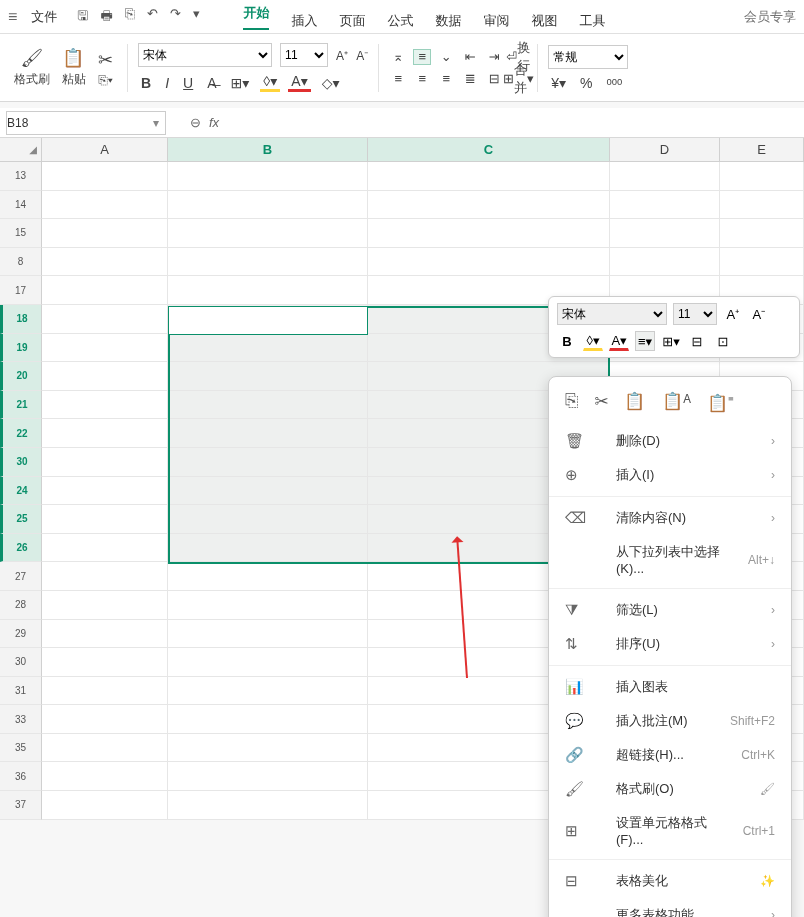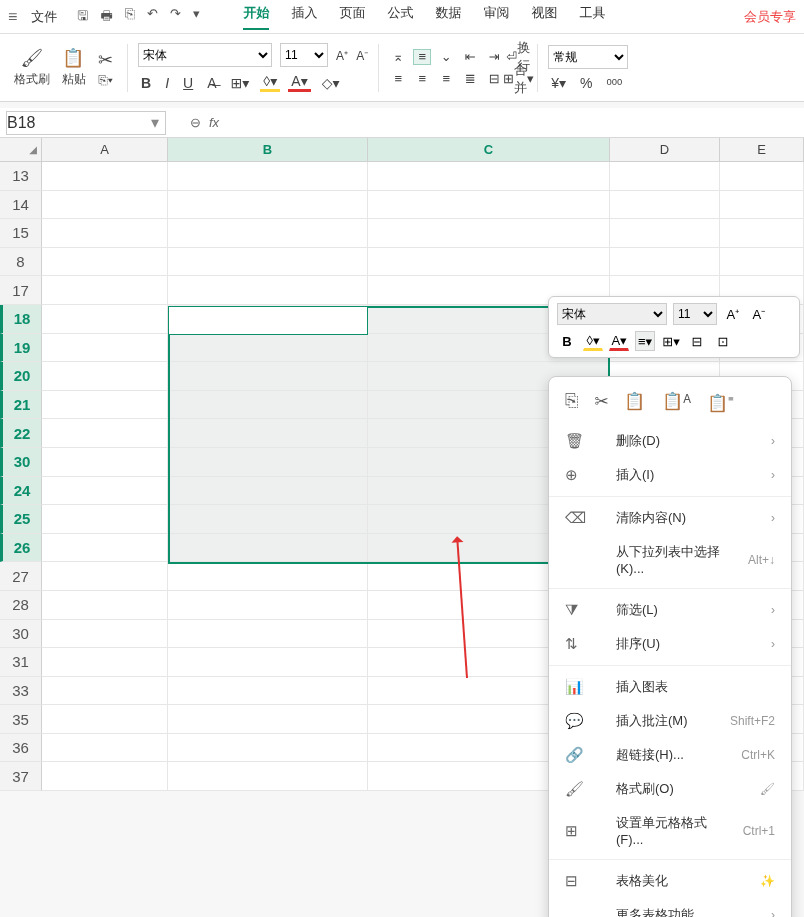--- a/index.html
+++ b/index.html
@@ -2,58 +2,58 @@
 <html><head>
 <meta charset="utf-8">
 <style>
 * { margin: 0; padding: 0; box-sizing: border-box; font-family: "Microsoft YaHei", sans-serif; }
 body { width: 804px; height: 917px; background: #f7f7f7; overflow: hidden; position: relative; }
 
 .topbar { height: 34px; background: #fff; border-bottom: 1px solid #e0e0e0; display: flex; align-items: center; padding: 0 8px; gap: 14px; font-size: 13px; color: #333; }
 .topbar .burger { font-size: 16px; color: #666; }
 .topbar .qicons { display: flex; gap: 12px; margin-left: 6px; color: #555; }
 .topbar .qicons span { cursor: pointer; }
-.topbar .tabs { display: flex; gap: 22px; margin-left: 30px; }
+.topbar .tabs { display: flex; gap: 22px; margin-left: 30px; align-items: flex-end; }
 .topbar .tabs .tab { cursor: pointer; }
 .topbar .tabs .tab.active { color: #0a8f6a; font-weight: 600; border-bottom: 2px solid #0a8f6a; padding-bottom: 6px; }
-.topbar .member { margin-left: auto; color: #ef4444; font-weight: 500; }
+.topbar .member { margin-left: auto; color: #737373; font-weight: 500; }
 
 .ribbon { height: 68px; background: #fff; border-bottom: 1px solid #d8d8d8; display: flex; align-items: center; padding: 0 10px; gap: 4px; font-size: 12px; color: #444; }
 .ribbon .grp { display: flex; flex-direction: column; align-items: center; justify-content: center; gap: 2px; padding: 0 4px; }
 .ribbon .grp .ic { font-size: 18px; }
 .ribbon .sep { width: 1px; height: 48px; background: #e2e2e2; margin: 0 6px; }
 .ribbon select { border: 1px solid #ccc; height: 24px; font-size: 12px; background: #fff; }
 .ribbon .fontname { width: 134px; }
 .ribbon .fontsize { width: 48px; }
 .ribbon .row { display: flex; gap: 8px; align-items: center; }
 .ribbon .stack { display: flex; flex-direction: column; gap: 6px; }
 .ribbon .btns span { padding: 0 3px; cursor: pointer; font-size: 14px; }
 .ribbon .alignbox { display: flex; flex-direction: column; gap: 6px; }
 .ribbon .alignbox .r { display: flex; gap: 6px; }
 .ribbon .alignbox .r span { width: 18px; height: 16px; display: inline-flex; align-items: center; justify-content: center; font-size: 13px; cursor: pointer; }
 .ribbon .alignbox .r span.sel { background: #e6f3ee; border: 1px solid #9ad0bc; }
 
 .namebox { height: 30px; background: #fff; border-bottom: 1px solid #d8d8d8; display: flex; align-items: center; margin-top: 6px; }
-.namebox .cellref { width: 160px; border: 1px solid #ccc; height: 24px; margin-left: 6px; display: flex; align-items: center; justify-content: center; font-size: 16px; color: #333; background: #fff; }
+.namebox .cellref { width: 160px; border: 1px solid #ccc; height: 24px; margin-left: 6px; display: flex; align-items: center; justify-content: center; font-size: 12px; color: #333; background: #fff; }
 .namebox .cellref .dd { margin-left: auto; padding: 0 6px; color: #888; }
 .namebox .fx { margin-left: 24px; color: #666; font-size: 13px; display: flex; gap: 8px; }
 
 .sheet { position: relative; background: #fff; }
 .colhdr { display: flex; height: 24px; background: #f3f3f3; border-bottom: 1px solid #d0d0d0; }
 .corner { width: 42px; border-right: 1px solid #d0d0d0; display: flex; align-items: center; justify-content: flex-end; padding-right: 4px; color: #888; font-size: 10px; }
 .colcell { border-right: 1px solid #d0d0d0; display: flex; align-items: center; justify-content: center; font-size: 13px; color: #444; }
 .colcell.sel { background: #d9ede5; color: #0a8f6a; font-weight: 600; }
 .cA { width: 126px; }
 .cB { width: 200px; }
 .cC { width: 242px; }
 .cD { width: 110px; }
 .cE { width: 84px; }
 
 .gridrow { display: flex; height: 28.6px; }
-.rowhdr { width: 42px; border-right: 1px solid #d0d0d0; border-bottom: 1px solid #e6e6e6; background: #f3f3f3; display: flex; align-items: center; justify-content: center; font-size: 15px; color: #555; }
+.rowhdr { width: 42px; border-right: 1px solid #d0d0d0; border-bottom: 1px solid #e6e6e6; background: #f3f3f3; display: flex; align-items: center; justify-content: center; font-size: 10px; color: #555; }
 .rowhdr.sel { background: #d9ede5; color: #0a8f6a; font-weight: 600; border-left: 3px solid #0a8f6a; }
 .cell { border-right: 1px solid #e6e6e6; border-bottom: 1px solid #e6e6e6; }
 .cell.selrange { background: #eef0ef; }
 
 .selborder { position: absolute; border: 2px solid #0a8f6a; pointer-events: none; }
 .activecell { position: absolute; background: #fff; border: 1px solid #0a8f6a; pointer-events: none; }
 .arrow1 { position: absolute; width: 2px; background: #e03030; transform-origin: bottom center; }
 .arrow1::before { content: ""; position: absolute; top: -8px; left: -5px; border: 6px solid transparent; border-bottom-color: #e03030; }
 .arrow2 { position: absolute; width: 2px; background: #e03030; transform-origin: bottom center; }
 .arrow2::before { content: ""; position: absolute; top: -8px; left: -5px; border: 6px solid transparent; border-bottom-color: #e03030; }
@@ -306,20 +306,28 @@
       </div>
       <div class="gridrow">
         <div class="rowhdr">28</div>
         <div class="cell cA"></div>
         <div class="cell cB"></div>
         <div class="cell cC"></div>
         <div class="cell cD"></div>
         <div class="cell cE"></div>
       </div>
       <div class="gridrow">
+        <div class="rowhdr">29</div>
+        <div class="cell cA"></div>
+        <div class="cell cB"></div>
+        <div class="cell cC"></div>
+        <div class="cell cD"></div>
+        <div class="cell cE"></div>
+      </div>
+      <div class="gridrow">
         <div class="rowhdr">30</div>
         <div class="cell cA"></div>
         <div class="cell cB"></div>
         <div class="cell cC"></div>
         <div class="cell cD"></div>
         <div class="cell cE"></div>
       </div>
       <div class="gridrow">
         <div class="rowhdr">31</div>
         <div class="cell cA"></div>

